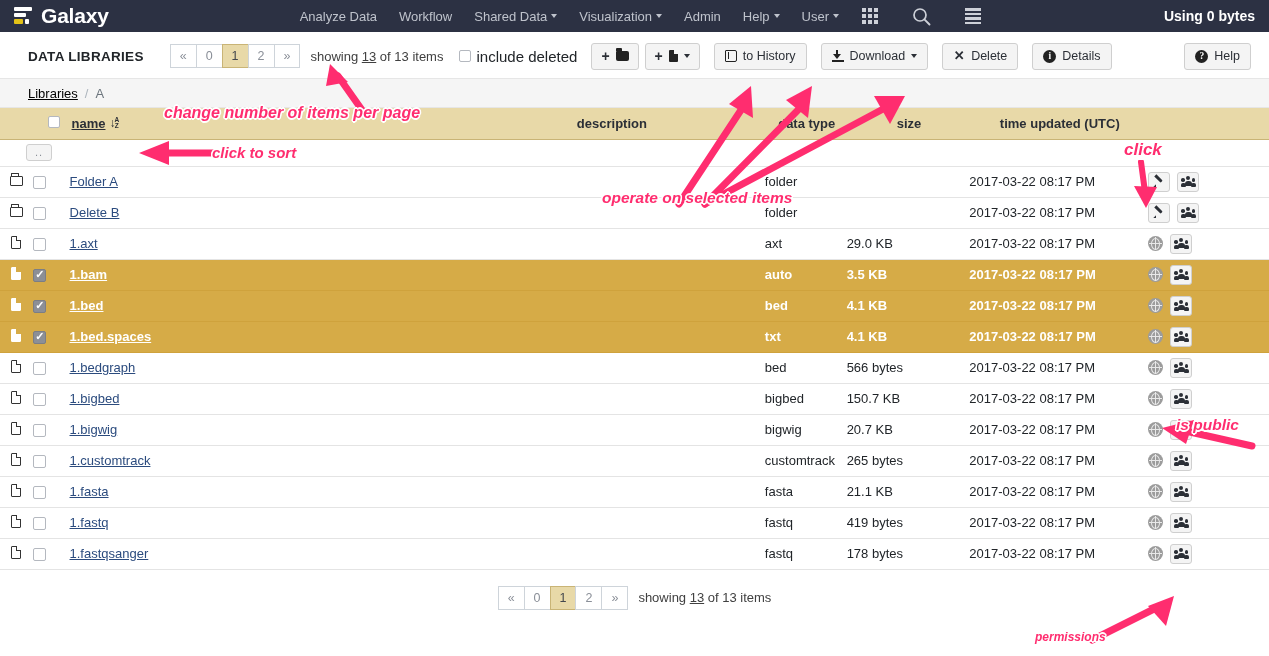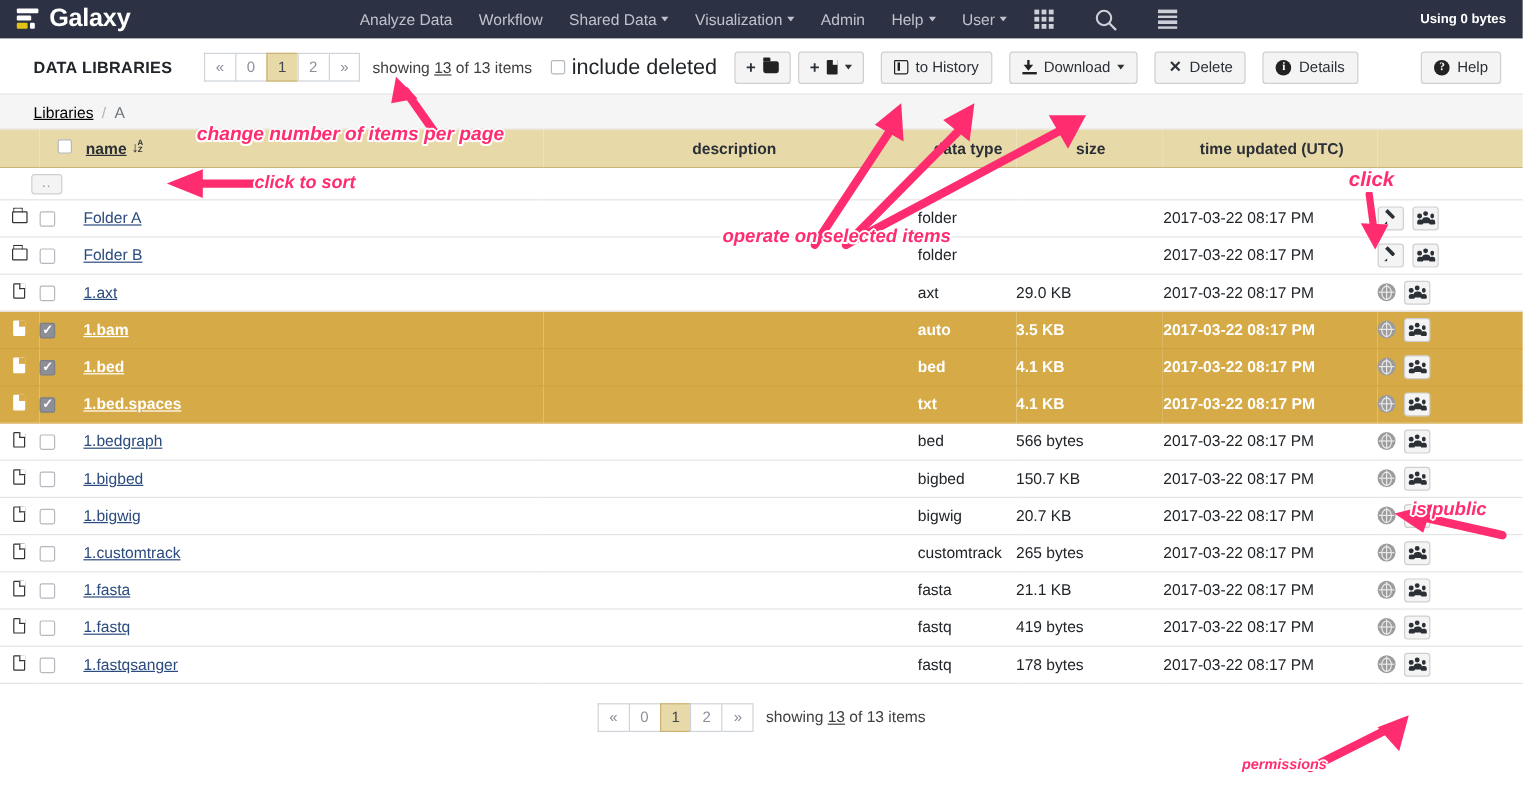--- a/index.html
+++ b/index.html
@@ -31,41 +31,41 @@
     display:flex; align-items:center; gap:4px; white-space:nowrap;
   }
   .caret { width:0;height:0;border-left:3.5px solid transparent;border-right:3.5px solid transparent;border-top:4px solid #bfc3cc; display:inline-block; }
   .mast-icon { padding:6px 12px; cursor:pointer; display:flex; align-items:center; }
 
   .grid-ic { display:grid; grid-template-columns:repeat(3,4px); gap:2px; }
   .grid-ic span { width:4px;height:4px;background:#cdd0d8;display:block; }
   .list-ic { width:16px; display:flex; flex-direction:column; gap:2px; }
   .list-ic span { height:2.5px; background:#cdd0d8; display:block; }
 
-  #usage { position:absolute; right:14px; font-weight:bold; font-size:11px; color:#fff; }
+  #usage { position:absolute; right:14px; font-weight:bold; font-size:14px; color:#fff; }
 
   
   #toolbar {
     display:flex; align-items:center; padding:12px 18px 10px 28px; gap:0;
     position:relative; height:46px;
   }
   #lib-title { font-weight:bold; font-size:13.5px; letter-spacing:.3px; color:#212529; margin-right:26px; }
 
   .pager { display:flex; }
   .pager button {
     font-family:inherit; font-size:12.5px; color:#8a8f98; background:#fff;
     border:1px solid #ced4da; border-right:none; padding:3px 9px; cursor:pointer; line-height:16px;
   }
   .pager button:last-child { border-right:1px solid #ced4da; }
   .pager button.active { background:#e8d9a8; color:#43474d; border-color:#c9b476; }
 
   #showing-top, #showing-bot { margin-left:10px; font-size:13px; color:#404040; white-space:nowrap; }
   #showing-top u, #showing-bot u { text-decoration:underline; cursor:pointer; }
 
-  .chk-inline { margin-left:16px; display:flex; align-items:center; gap:5px; font-size:18px; cursor:pointer; }
+  .chk-inline { margin-left:16px; display:flex; align-items:center; gap:5px; font-size:15px; cursor:pointer; }
   .cbox {
     width:12px;height:12px;border:1px solid #b4b8bf;border-radius:2px;background:#fff;
     display:inline-block; flex:none;
   }
 
   .btn-group { display:flex; margin-left:14px; }
   .btn {
     font-family:inherit; font-size:12.5px; color:#2b2f36; background:#f4f4f4;
     border:1px solid #cfcfcf; border-radius:3px; padding:5px 10px; cursor:pointer;
     display:flex; align-items:center; gap:6px; line-height:15px; white-space:nowrap;
@@ -397,21 +397,21 @@
                   <i class="b2"></i>
                   <i class="b3"></i>
                 </span>
               </span>
             </div>
           </td>
         </tr>
         <tr>
           <td class="c-ic-td"><span class="row-folder"></span></td>
           <td class="c-chk-td"><span class="rchk"></span></td>
-          <td class="nm"><a>Folder B</a></td>
+          <td class="nm"><a>Delete B</a></td>
           <td></td>
           <td class="dt">folder</td>
           <td class="sz"></td>
           <td class="tm">2017-03-22 08:17 PM</td>
           <td class="ac">
             <div class="acts">
               <span class="abtn">
                 <span class="pencil"></span>
               </span>
               <span class="abtn">

